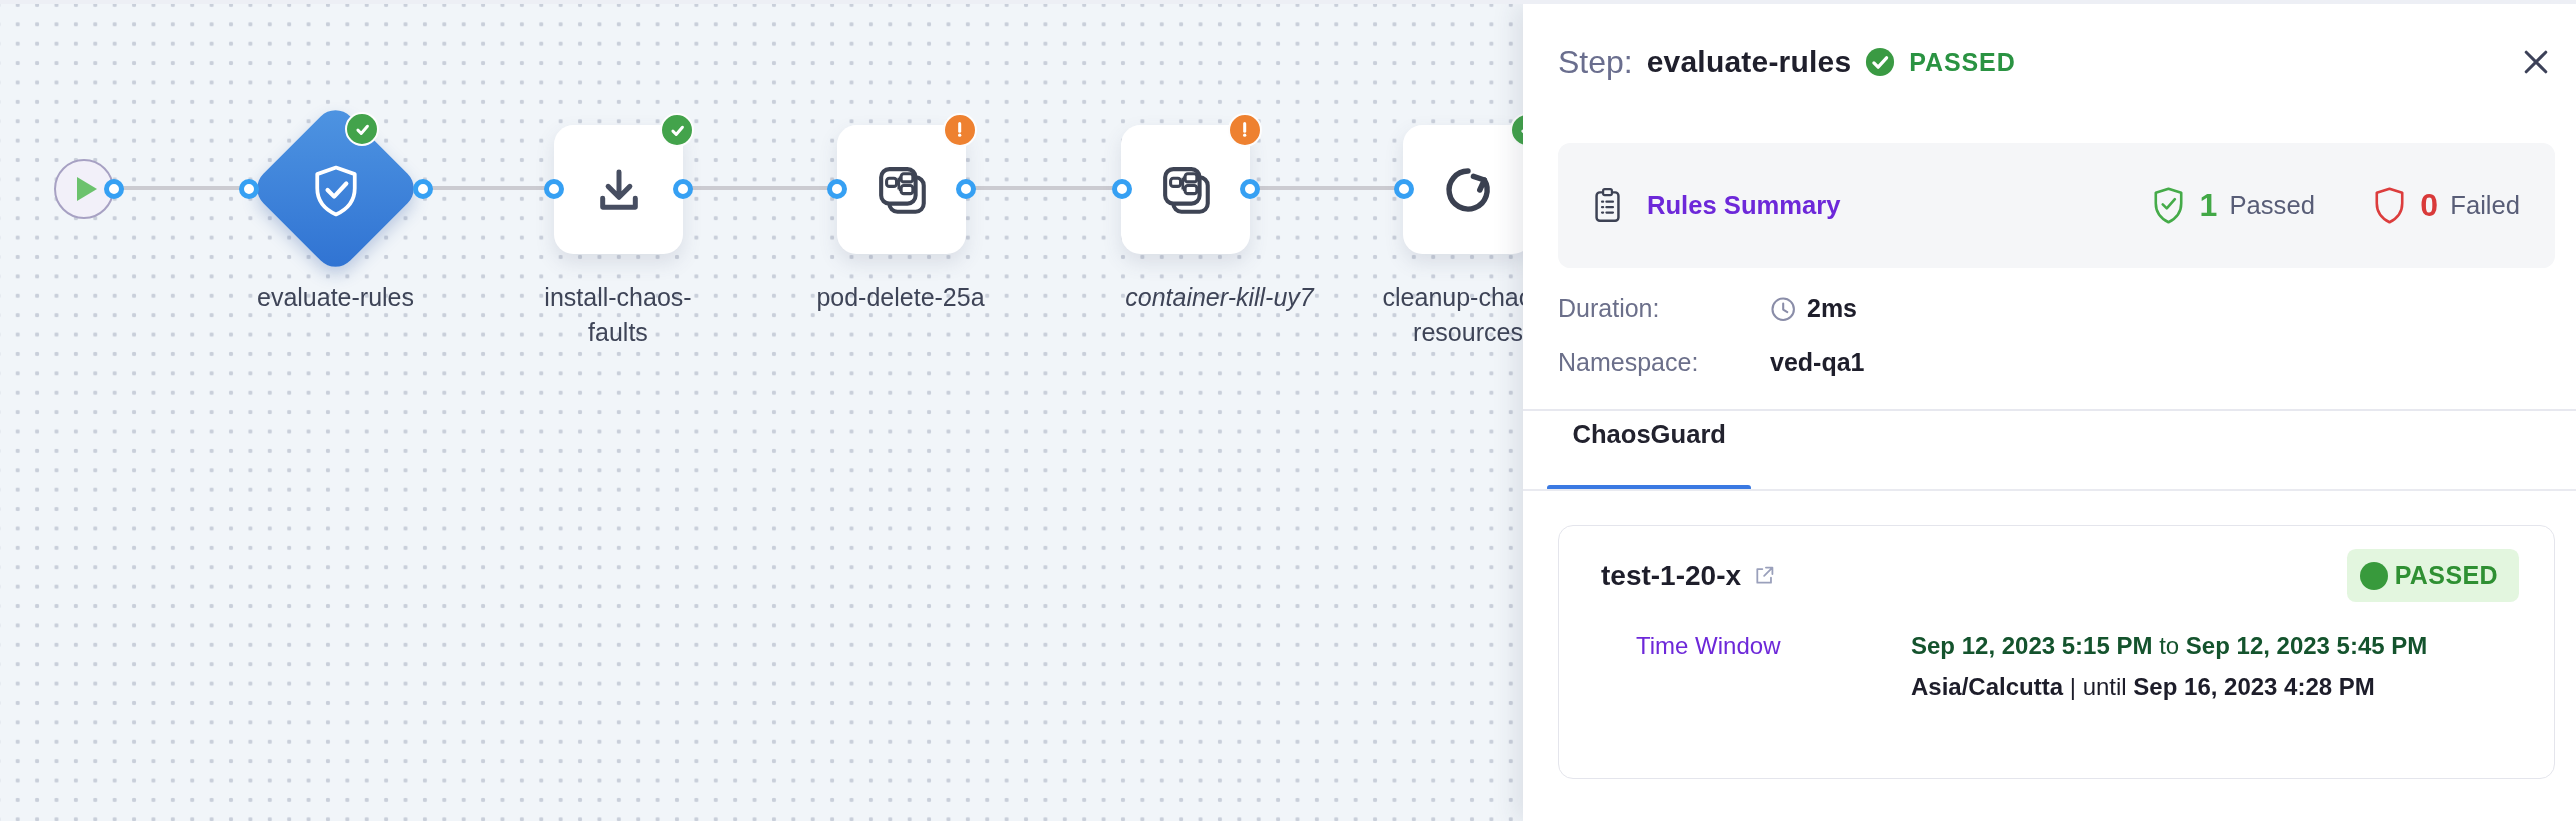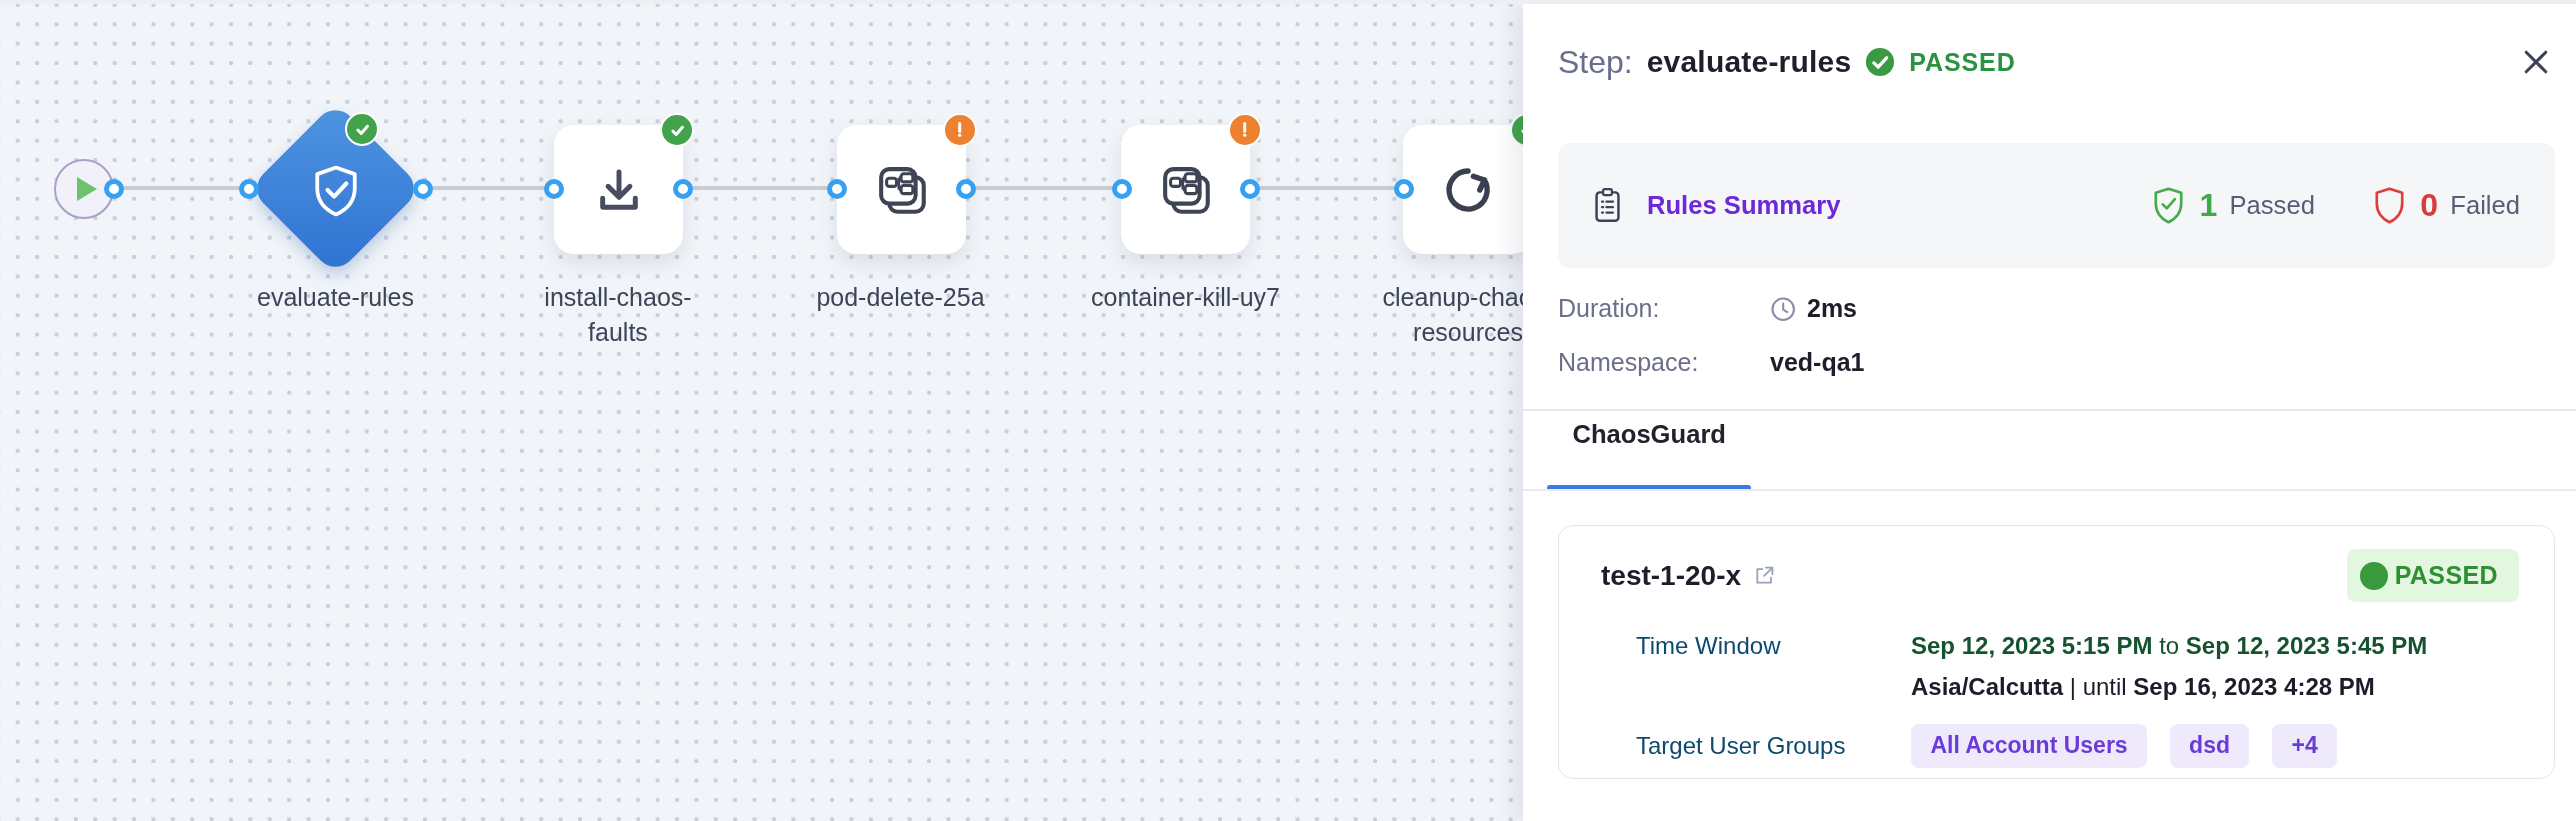--- a/index.html
+++ b/index.html
@@ -72,21 +72,21 @@
     padding:23px 35px 0 42px; }
   .card-head { display:flex; align-items:center; height:53px; }
   .card-name { font-size:28px; font-weight:700; color:#1e1e2b; }
   .ext-link { margin-left:12.3px; cursor:pointer; }
   .card-status { margin-left:auto; background:#e3f6df; border-radius:8.8px; height:53px; padding:0 21px 0 12.3px;
     display:flex; align-items:center; gap:7px; }
   .card-status .dot { width:28px; height:28px; border-radius:50%; background:#389a3c; }
   .card-status .txt { font-size:25px; font-weight:700; color:#2f9033; letter-spacing:0.4px; }
 
   .guard-row { display:flex; margin-top:30px; padding-left:35px; font-size:24px; }
-  .guard-label { width:275px; color:#0c4a6e; flex:none; }
+  .guard-label { width:275px; color:#6d28d9; flex:none; }
   .guard-value { color:#14532d; }
   .guard-value .b { font-weight:700; }
   .tz-line { margin-top:12.3px; padding-left:310px; font-size:24px; color:#1d1d2a; }
   .tz-line .semi { font-weight:600; }
   .groups-row { margin-top:23px; align-items:center; }
   .pill { background:#efeafb; color:#6a3bd8; font-weight:700; font-size:23px; border-radius:8px;
     padding:8.8px 19.4px; margin-right:16px; display:inline-block; }
 
   svg { display:block; }
 </style>
@@ -163,21 +163,21 @@
       </svg>
     </div>
     <div class="badge orange" style="left:1228px; top:109px">
       <svg width="19.4" height="19.4" viewBox="0 0 64 64" fill="none">
         <path d="M32 12 V37" stroke="#fff" stroke-width="10" stroke-linecap="round"></path>
         <circle cx="32" cy="50" r="5.5" fill="#fff"></circle>
       </svg>
     </div>
     <div class="port" style="left:1112px"></div>
     <div class="port" style="left:1240px"></div>
-    <div class="node-label" style="left:1071px; width:229px; white-space:nowrap;">container-kill-uy7</div>
+    <div class="node-label" style="left:1105px; width:229px; white-space:nowrap;font-style:italic;">container-kill-uy7</div>
 
     <div class="node-sq" style="left:1403px">
       <svg width="58" height="58" viewBox="0 0 64 64" fill="none">
         <path d="M32 11 A21 21 0 1 0 50 21" stroke="#3a4050" stroke-width="6" stroke-linecap="round"></path>
         <path d="M50 21 L38 17 M50 21 L45 32" stroke="#3a4050" stroke-width="6" stroke-linecap="round"></path>
       </svg>
     </div>
     <div class="badge green" style="left:1510px; top:109px">
       <svg width="21" height="21" viewBox="0 0 64 64" fill="none">
         <path d="M18 34 L28 44 L47 22" stroke="#fff" stroke-width="9" stroke-linecap="round" stroke-linejoin="round"></path>
@@ -278,25 +278,17 @@
           <span class="b">Sep 12, 2023 5:45 PM</span>
         </span>
       </div>
       <div class="tz-line">
         <span class="semi">Asia/Calcutta</span>
         <span class="sep">|</span>
         <span>until</span>
         <span class="b" style="font-weight:700">Sep 16, 2023 4:28 PM</span>
       </div>
 
-      <div class="guard-row groups-row">
-        <span class="guard-label">Target User Groups</span>
-        <span>
-          <span class="pill">All Account Users</span>
-          <span class="pill">dsd</span>
-          <span class="pill">+4</span>
-        </span>
-      </div>
     </div>
 
   </div>
 </div>
 
 
 </body></html>

